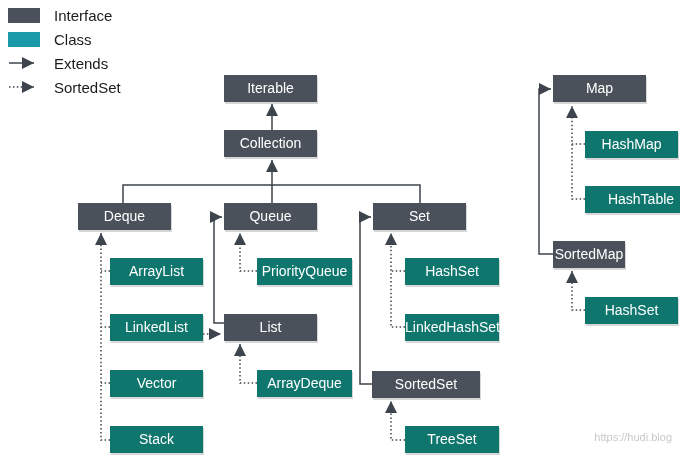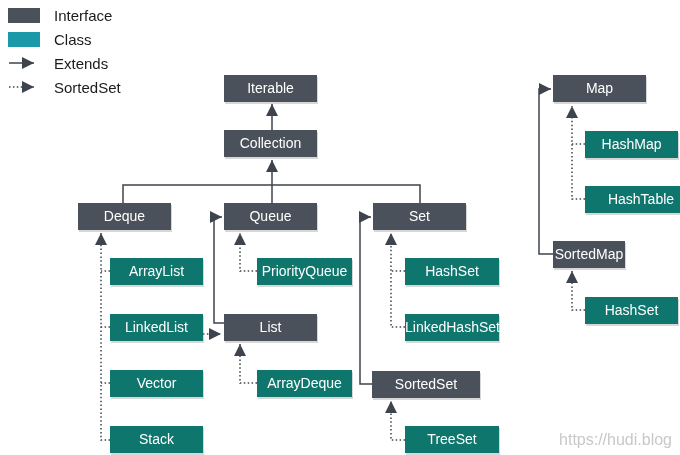--- a/index.html
+++ b/index.html
@@ -16,21 +16,21 @@
   .node.interface{background:#4A515B;}
   .node.class-box{background:#0f766e;}
   .legend{position:absolute;left:8px;top:3px;}
   .legend-row{display:flex;align-items:center;height:24px;}
   .legend-swatch{width:32px;height:15px;margin-right:14px;}
   .legend-swatch.interface{background:#4A515B;}
   .legend-swatch.class-box{background:#1A9AA9;}
   .legend-arrow{width:32px;height:12px;margin-right:14px;}
   .legend-label{font-size:15px;color:#1B1B1B;text-align:right;}
   .watermark{
-    position:absolute;right:8px;top:431px;font-size:16px;color:#C8C8C8;
+    position:absolute;right:8px;top:431px;font-size:11px;color:#C8C8C8;
   }
 </style>
 </head>
 <body>
 
 <div class="stage">
 
   <svg class="wires" width="680" height="455" viewBox="0 0 680 455">
     <defs>
       <marker id="ah" viewBox="0 0 8 8" refX="8" refY="4" markerWidth="8" markerHeight="8" orient="auto">

